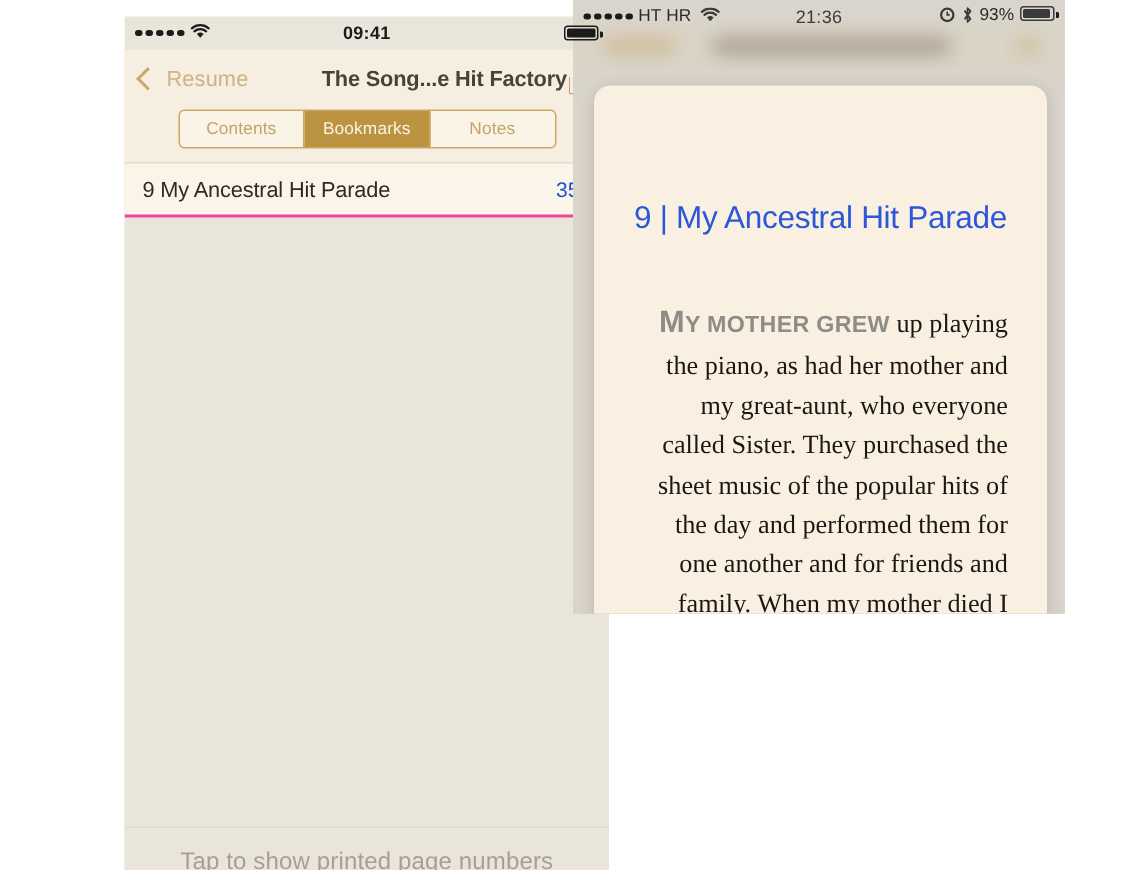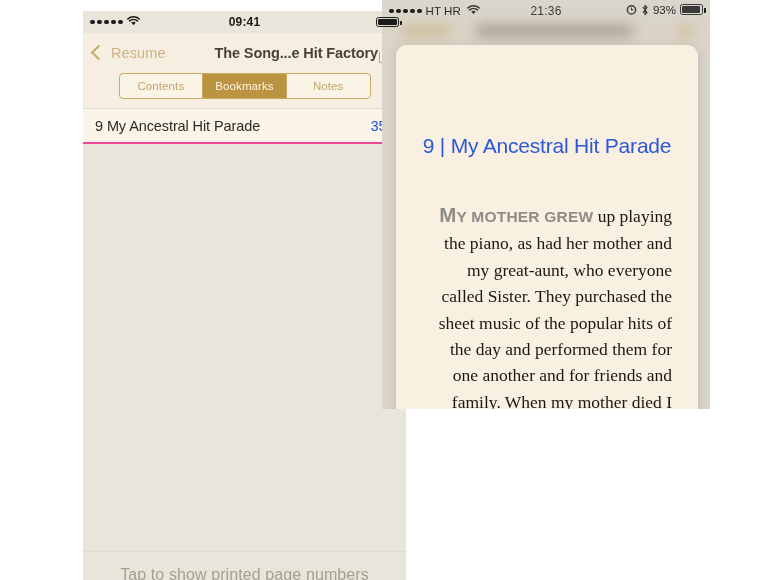--- a/index.html
+++ b/index.html
@@ -350,29 +350,29 @@
     top: 486px;
     width: 218px;
     height: 11px;
     background: #CBC6BC;
     border-radius: 3px;
   }
 
   .reader-card {
     position: absolute;
     left: 14px;
-    top: 45px;
+    top: 57px;
     width: 302px;
     height: 463px;
     background: #FAF0E1;
     border-radius: 11px;
     box-shadow: 0 2px 10px rgba(90,80,65,0.22);
     overflow: hidden;
     box-sizing: border-box;
-    padding: 12px 26px;
+    padding: 0 26px;
   }
   .chapter-title {
     margin-top: 73px;
     text-align: center;
     font-size: 21px;
     line-height: 32px;
     color: #2B57D8;
     font-weight: normal;
     letter-spacing: -0.2px;
   }

